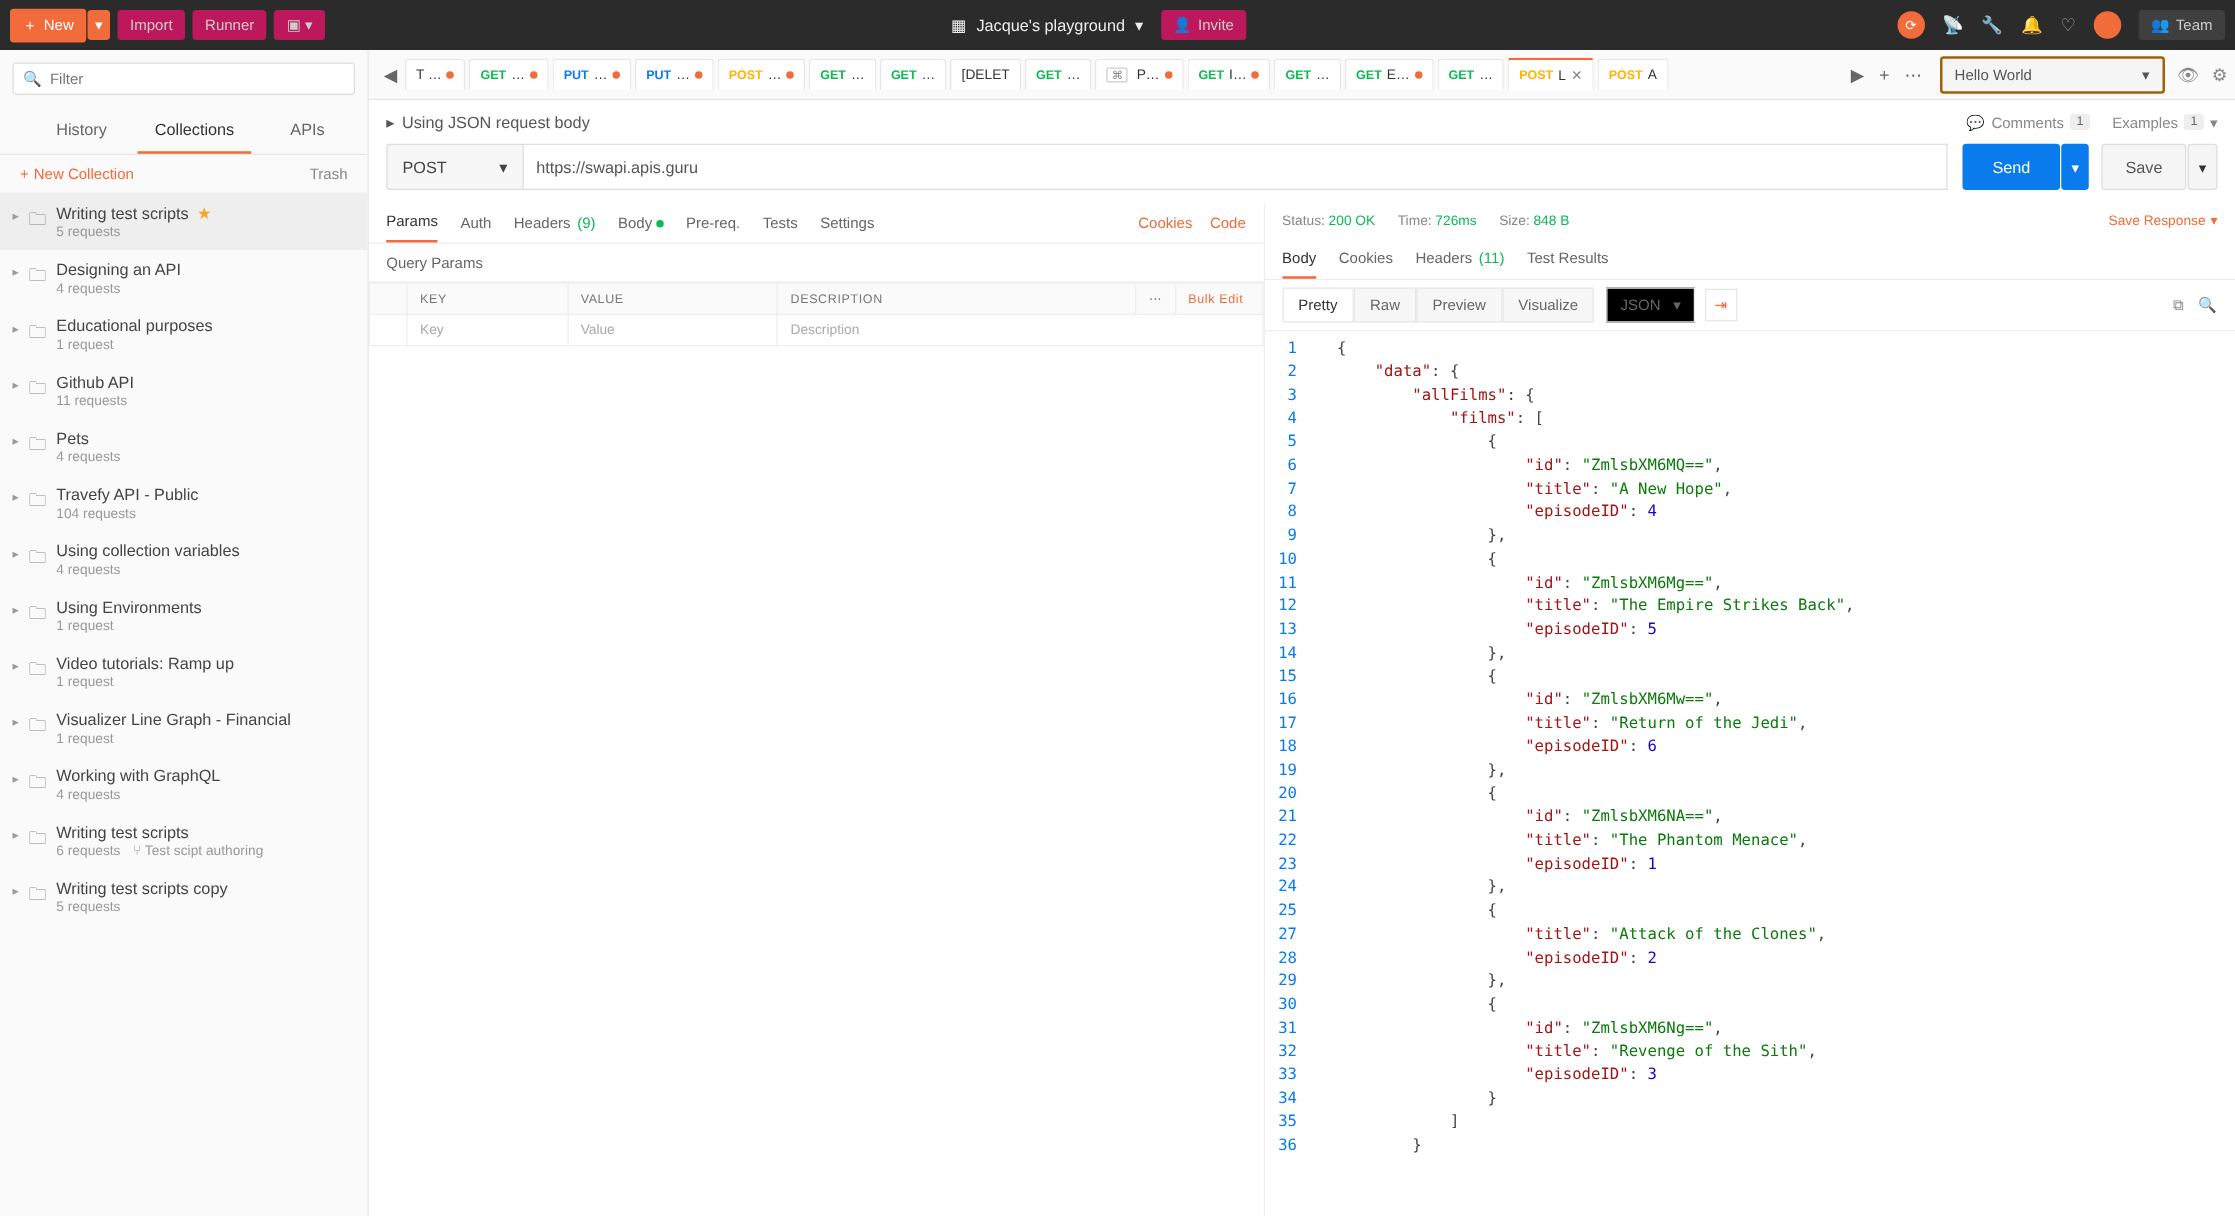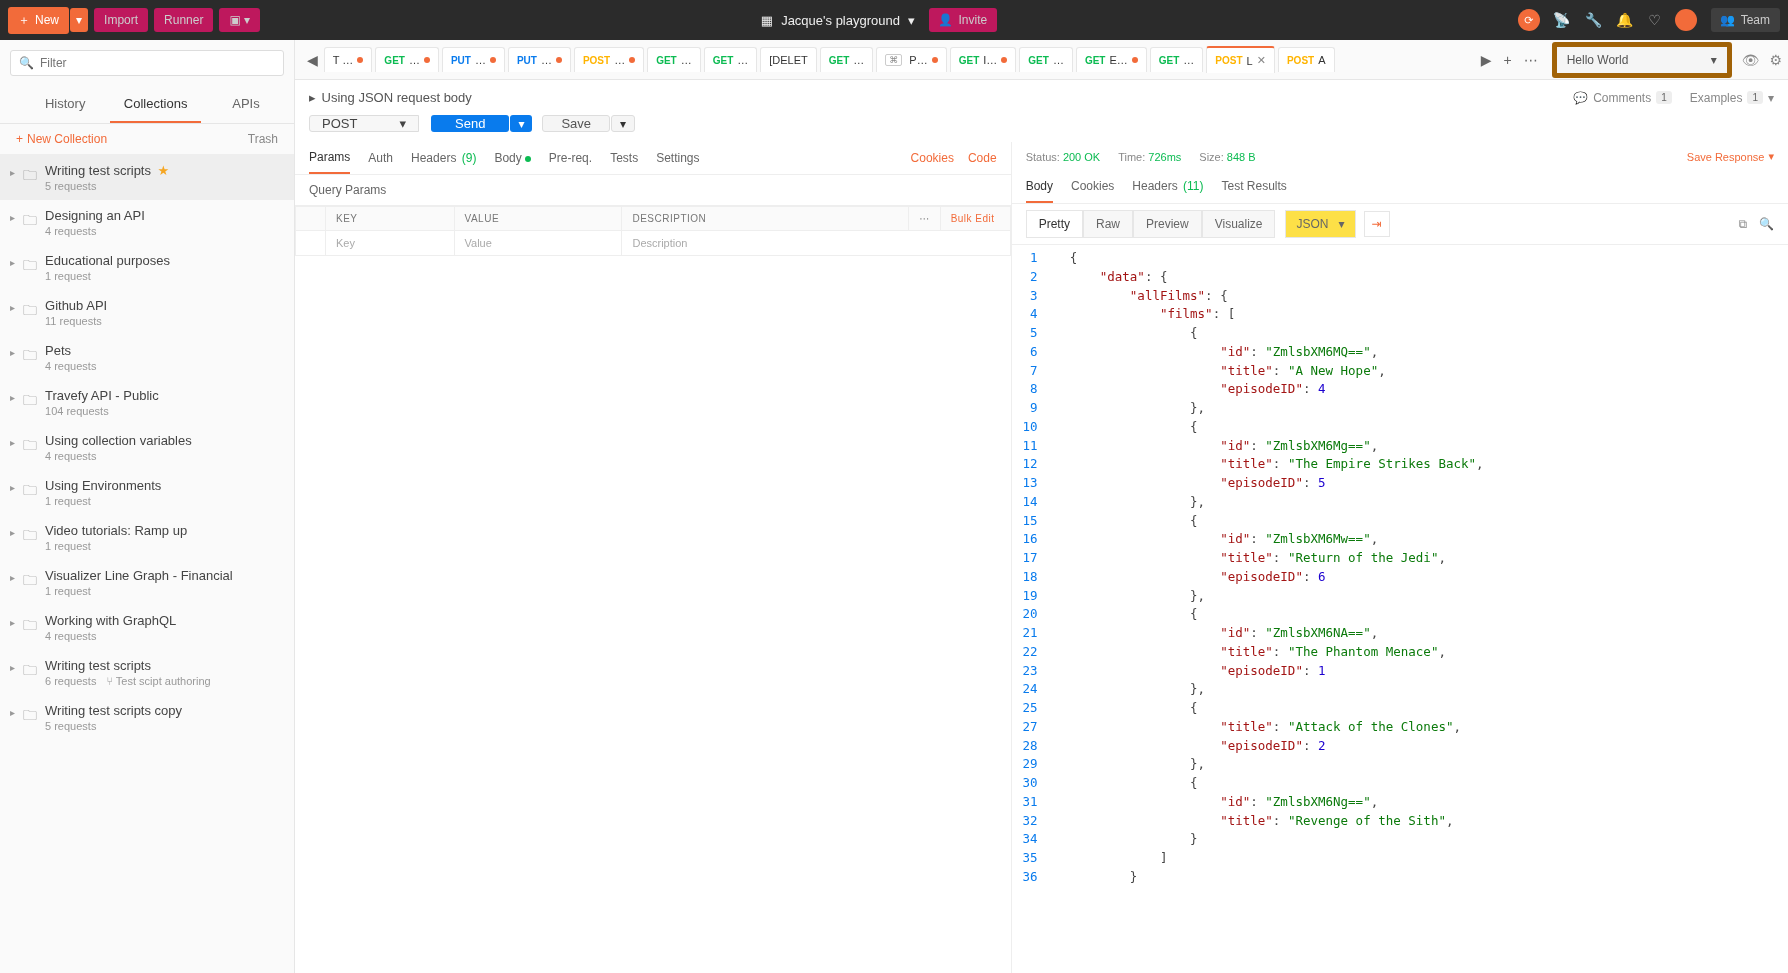--- a/index.html
+++ b/index.html
@@ -42,21 +42,21 @@
   .content{flex:1;display:flex;flex-direction:column;overflow:hidden;}
   .tabstrip{display:flex;align-items:center;height:40px;border-bottom:1px solid #e6e6e6;background:#fafafa;padding:0 6px;}
   .tabstrip-tabs{display:flex;flex:1;overflow:hidden;gap:3px;align-items:center;}
   .req-tab{border:1px solid #e6e6e6;border-bottom:none;background:#fff;border-radius:3px 3px 0 0;padding:6px 8px;display:flex;align-items:center;gap:4px;font-size:11px;white-space:nowrap;position:relative;}
   .req-tab.active{border-top:2px solid #f26b3a;}
   .method{font-weight:600;font-size:10px;}
   .m-GET{color:#0cbb52;} .m-POST{color:#ffb400;} .m-PUT{color:#097bed;}
   .dot{width:6px;height:6px;background:#f26b3a;border-radius:50%;}
   .close-x{color:#888;font-size:11px;}
   .tab-ctrl{color:#666;padding:0 6px;font-size:14px;}
-  .env{margin-left:8px;border:5px solid #a16207;background:#f5f5f5;border-radius:3px;padding:6px 10px;width:180px;display:flex;justify-content:space-between;align-items:center;font-size:12px;color:#555;}
+  .env{margin-left:8px;border:2px solid #a16207;background:#f5f5f5;border-radius:3px;padding:6px 10px;width:180px;display:flex;justify-content:space-between;align-items:center;font-size:12px;color:#555;}
   .eye,.gear{color:#888;margin-left:10px;font-size:14px;}
 
   .req-header{display:flex;align-items:center;padding:10px 14px;justify-content:space-between;}
   .req-name{display:flex;align-items:center;gap:6px;color:#555;font-size:13px;}
   .req-right{display:flex;align-items:center;gap:18px;color:#888;}
   .comments,.examples{display:flex;align-items:center;gap:5px;font-size:12px;}
   .badge{background:#eee;color:#666;padding:1px 5px;border-radius:3px;font-size:10px;}
 
   .url-row{display:flex;padding:0 14px 10px;gap:0;align-items:stretch;}
   .method-sel{border:1px solid #ddd;background:#f7f7f7;padding:0 12px;display:flex;align-items:center;gap:40px;font-size:13px;color:#444;border-radius:3px 0 0 3px;width:110px;justify-content:space-between;}
@@ -88,21 +88,21 @@
   .resp-meta .v{color:#0cbb52;margin-left:3px;}
   .save-resp{margin-left:auto;color:#f26b3a;display:flex;align-items:center;gap:4px;}
   .resp-tabs{display:flex;gap:18px;padding:0 14px;border-bottom:1px solid #eee;}
   .resp-tab{padding:8px 0;font-size:12px;color:#666;}
   .resp-tab.active{color:#333;border-bottom:2px solid #f26b3a;}
   .resp-tab .cnt{color:#0cbb52;margin-left:2px;}
   .view-bar{display:flex;align-items:center;padding:6px 14px;border-bottom:1px solid #eee;gap:0;}
   .view-btn{padding:6px 12px;font-size:12px;color:#666;border:1px solid #e6e6e6;}
   .view-btn.active{background:#fff;color:#333;}
   .view-btn:not(.active){background:#f7f7f7;}
-  .fmt-sel{margin-left:10px;border:1px solid #e6e6e6;padding:6px 10px;font-size:12px;color:#666;background:#fde047;display:flex;gap:10px;align-items:center;}
+  .fmt-sel{margin-left:10px;border:1px solid #e6e6e6;padding:6px 10px;font-size:12px;color:#666;background:#000000;display:flex;gap:10px;align-items:center;}
   .wrap-icon{margin-left:8px;color:#f26b3a;border:1px solid #e6e6e6;padding:5px 7px;}
   .vb-right{margin-left:auto;display:flex;gap:12px;color:#888;}
 
   .code-area{flex:1;overflow:auto;font-family:Menlo,Consolas,monospace;font-size:12.5px;line-height:1.5;padding:4px 0;}
   .code-line{display:flex;white-space:pre;}
   .ln{width:40px;text-align:right;color:#097bed;padding-right:14px;user-select:none;}
   .fold{width:18px;color:#bbb;}
   .tok-brace{color:#444;}
   .tok-key{color:#a31515;}
   .tok-str{color:#0b7a0b;}
@@ -405,20 +405,21 @@
           <span>▾</span>
         </div>
       </div>
     </div>
 
     <div class="url-row">
       <div class="method-sel">
         <span>POST</span>
         <span>▾</span>
       </div>
+      <div class="url-input">https://swapi.apis.guru</div>
       <div class="send-btn">Send</div>
       <div class="send-dd">▾</div>
       <div class="save-btn">Save</div>
       <div class="save-dd">▾</div>
     </div>
 
     <div class="split">
 
       <div class="left-pane">
         <div class="req-tabs">
@@ -511,20 +512,21 @@
             <div class="code-line"><span class="ln">22</span><span class="fold"></span><span>                    <span class="tok-key">"title"</span><span class="tok-punc">: </span><span class="tok-str">"The Phantom Menace"</span><span class="tok-punc">,</span></span></div>
             <div class="code-line"><span class="ln">23</span><span class="fold"></span><span>                    <span class="tok-key">"episodeID"</span><span class="tok-punc">: </span><span class="tok-num">1</span></span></div>
             <div class="code-line"><span class="ln">24</span><span class="fold"></span><span>                <span class="tok-brace">}</span><span class="tok-punc">,</span></span></div>
             <div class="code-line"><span class="ln">25</span><span class="fold"></span><span>                <span class="tok-brace">{</span></span></div>
             <div class="code-line"><span class="ln">27</span><span class="fold"></span><span>                    <span class="tok-key">"title"</span><span class="tok-punc">: </span><span class="tok-str">"Attack of the Clones"</span><span class="tok-punc">,</span></span></div>
             <div class="code-line"><span class="ln">28</span><span class="fold"></span><span>                    <span class="tok-key">"episodeID"</span><span class="tok-punc">: </span><span class="tok-num">2</span></span></div>
             <div class="code-line"><span class="ln">29</span><span class="fold"></span><span>                <span class="tok-brace">}</span><span class="tok-punc">,</span></span></div>
             <div class="code-line"><span class="ln">30</span><span class="fold"></span><span>                <span class="tok-brace">{</span></span></div>
             <div class="code-line"><span class="ln">31</span><span class="fold"></span><span>                    <span class="tok-key">"id"</span><span class="tok-punc">: </span><span class="tok-str">"ZmlsbXM6Ng=="</span><span class="tok-punc">,</span></span></div>
             <div class="code-line"><span class="ln">32</span><span class="fold"></span><span>                    <span class="tok-key">"title"</span><span class="tok-punc">: </span><span class="tok-str">"Revenge of the Sith"</span><span class="tok-punc">,</span></span></div>
+            <div class="code-line"><span class="ln">33</span><span class="fold"></span><span>                    <span class="tok-key">"episodeID"</span><span class="tok-punc">: </span><span class="tok-num">3</span></span></div>
             <div class="code-line"><span class="ln">34</span><span class="fold"></span><span>                <span class="tok-brace">}</span></span></div>
             <div class="code-line"><span class="ln">35</span><span class="fold"></span><span>            <span class="tok-brace">]</span></span></div>
             <div class="code-line"><span class="ln">36</span><span class="fold"></span><span>        <span class="tok-brace">}</span></span></div>
           </div>
       </div>
     </div>
   </div>
 </div>
 
 </body></html>

